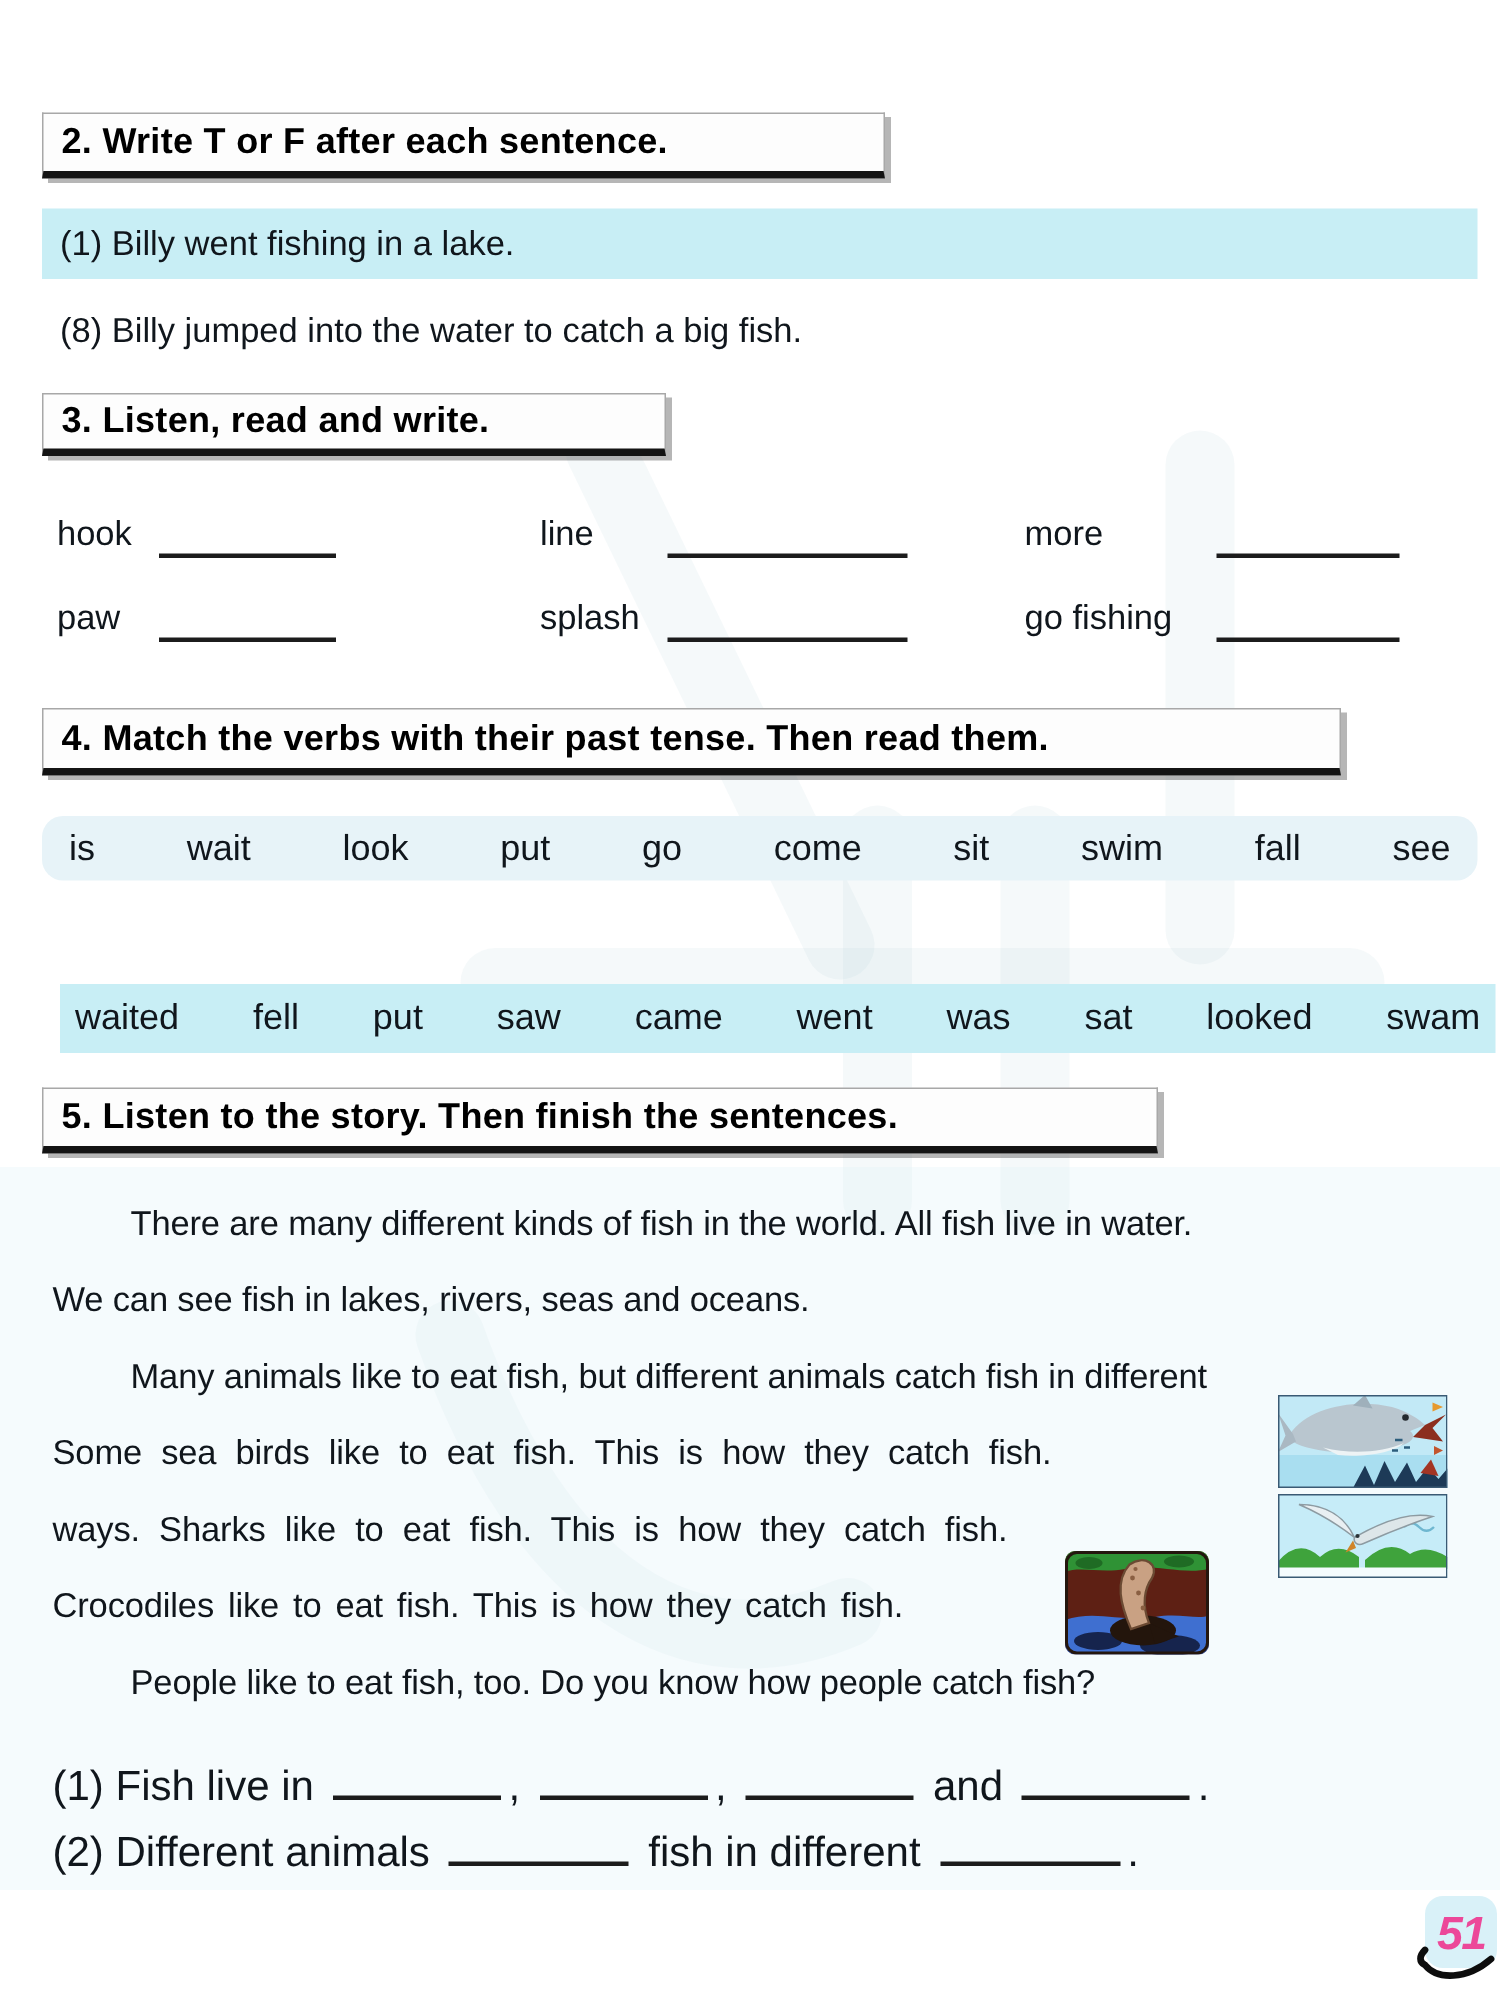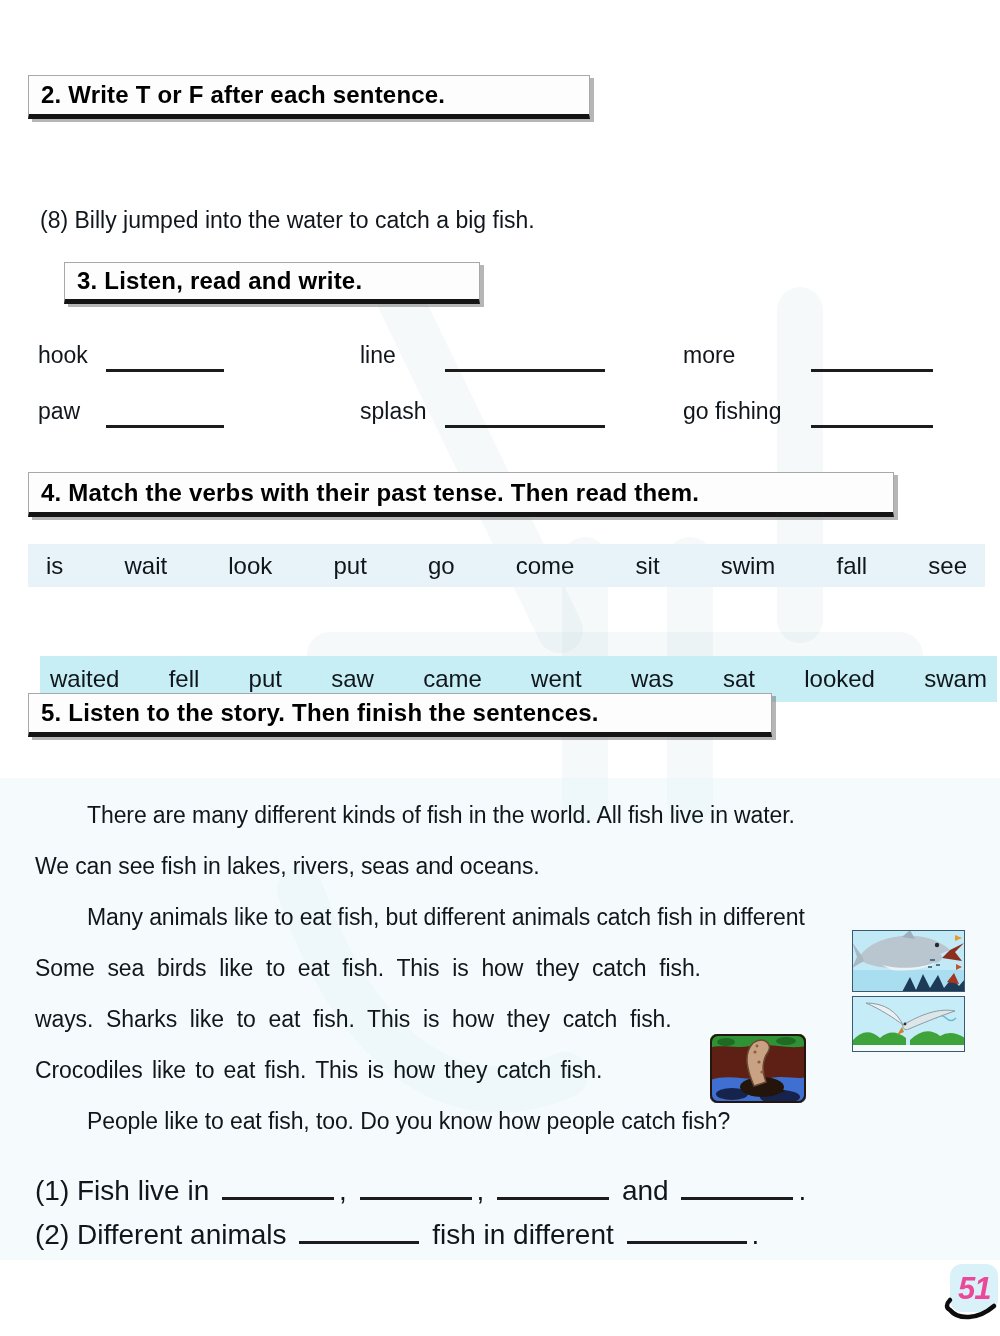--- a/index.html
+++ b/index.html
@@ -16,23 +16,23 @@
   
   .section-header{
     position:absolute;background:#fdfdfd;
     border:1px solid #a8a8a8;border-bottom:5px solid #141414;
     box-shadow:4px 3px 0 rgba(110,110,110,0.50);
     display:flex;align-items:center;padding-left:12px;box-sizing:border-box;
     font-weight:bold;font-size:24px;letter-spacing:0.2px;color:#000;
     white-space:nowrap;
   }
   .hdr2{left:28px;top:75px;width:562px;height:44px;}
-  .hdr3{left:28px;top:262px;width:416px;height:42px;margin-left:36px;}
+  .hdr3{left:28px;top:262px;width:416px;height:42px;}
   .hdr4{left:28px;top:472px;width:866px;height:45px;}
-  .hdr5{left:28px;top:693px;width:744px;height:44px;}
+  .hdr5{left:28px;top:725px;width:744px;height:44px;}
 
   
   .tf-line{position:absolute;left:28px;width:957px;height:47px;
     display:flex;align-items:center;padding-left:12px;box-sizing:border-box;
     font-size:23px;}
   .tf-1{top:139px;background:#c8eef5;}
   .tf-2{top:197px;background:transparent;}
 
   
   .s3-row{position:absolute;left:28px;width:957px;height:52px;display:flex;}
@@ -47,21 +47,21 @@
   .s3-c2 .s3-word,.s3-c3 .s3-word{left:0;}
   .blankline{position:absolute;border-bottom:3px solid #1c1c1c;height:26px;}
   .s3-c1 .blankline{left:78px;width:118px;bottom:10px;}
   .s3-c2 .blankline{left:85px;width:160px;bottom:10px;}
   .s3-c3 .blankline{left:128px;width:122px;bottom:10px;}
 
   
   .word-band{position:absolute;left:28px;width:957px;display:flex;
     align-items:center;justify-content:space-between;box-sizing:border-box;
     font-size:24px;}
-  .band-verbs{top:544px;height:43px;background:#e7f3f8;padding:0 18px;}
+  .band-verbs{top:544px;height:43px;background:#e7f3f8;padding:0 18px;border-radius:14px;}
   .band-past{top:656px;height:46px;background:#c8eef5;padding:0 10px;margin-left:12px;}
 
   
   .story{position:absolute;left:35px;top:790px;width:950px;font-size:23px;
     letter-spacing:-0.1px;}
   .story-line{height:51px;line-height:51px;white-space:nowrap;}
   .indent{text-indent:52px;}
   .sp6{word-spacing:6.5px;}
   .sp3{word-spacing:3px;}
 
@@ -102,20 +102,23 @@
       <path d="M330,655 L900,655"></path>
       <path d="M300,890 C360,1060 460,1120 565,1075"></path>
     </g>
   </svg>
   <div class="tint"></div>
 
   <div class="content">
 
     <div class="section-header hdr2">
       <span>2. Write T or F after each sentence.</span>
+    </div>
+    <div class="tf-line tf-1">
+      <span>(1) Billy went fishing in a lake.</span>
     </div>
     <div class="tf-line tf-2">
       <span>(8) Billy jumped into the water to catch a big fish.</span>
     </div>
 
     <div class="section-header hdr3">
       <span>3. Listen, read and write.</span>
     </div>
     <div class="s3-row s3-r1">
       <div class="s3-cell s3-c1">

